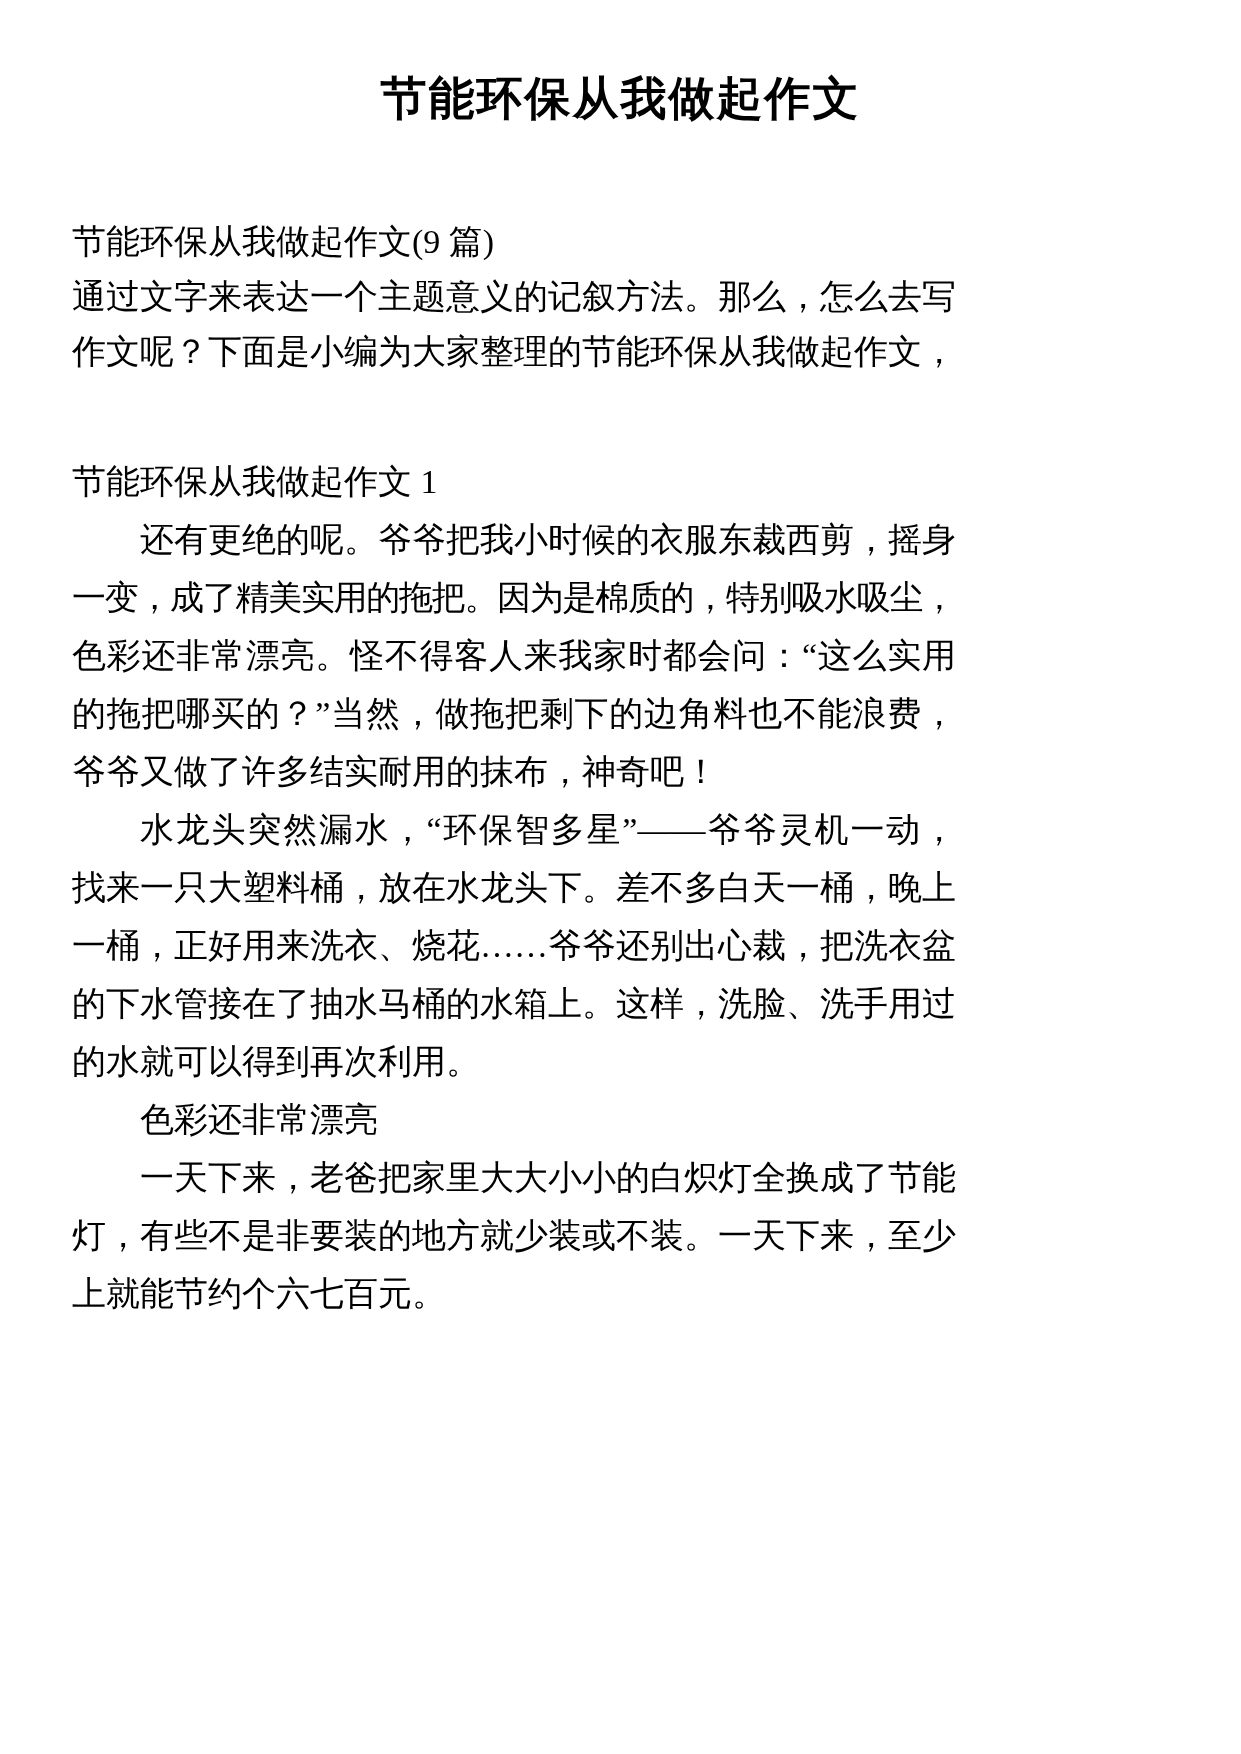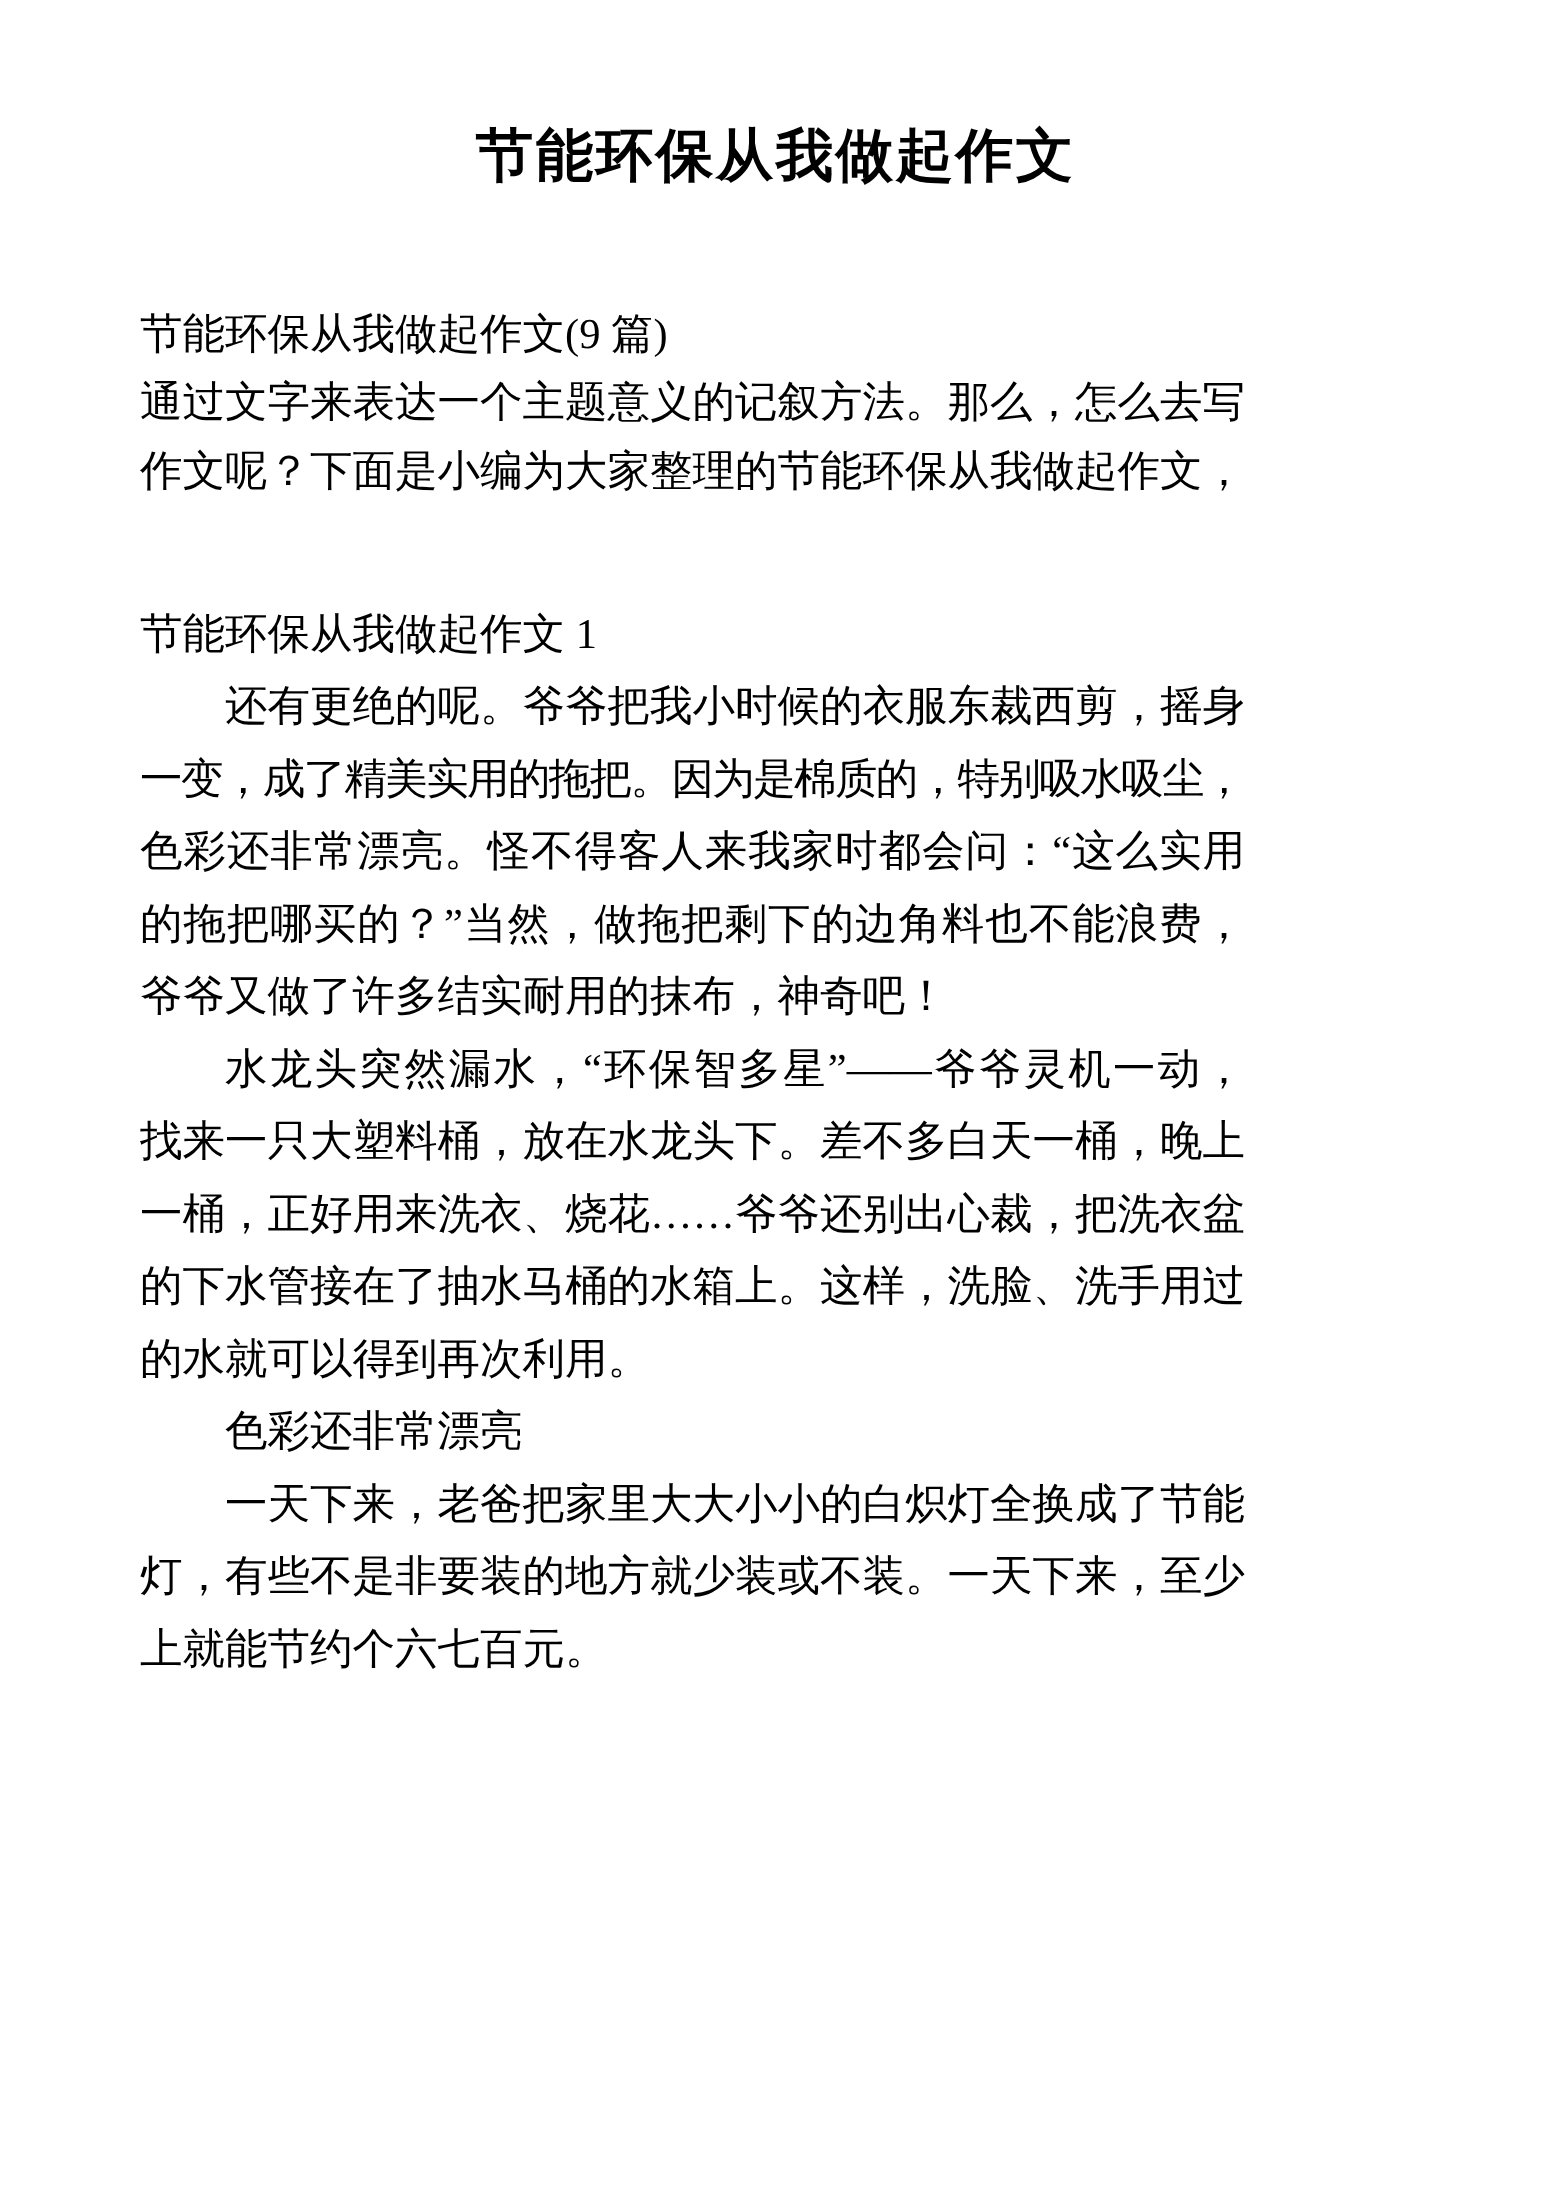--- a/index.html
+++ b/index.html
@@ -11,31 +11,31 @@
     position: relative;
     width: 1241px;
     height: 1754px;
     background: #ffffff;
     overflow: hidden;
     font-family: "Liberation Serif", "DejaVu Serif", serif;
     color: #000000;
   }
   .doc-title {
     margin: 0;
-    padding-top: 94px;
+    padding-top: 68px;
     width: 1241px;
     text-align: center;
     font-size: 46px;
     line-height: 62px;
     font-weight: 700;
     letter-spacing: 2px;
     color: #000000;
   }
   .doc-body {
-    margin: 84px 0 0 112px;
+    margin: 84px 0 0 72px;
     width: 884px;
     font-size: 34px;
     font-weight: 400;
   }
   .para { margin: 0; padding: 0; }
   .line {
     white-space: nowrap;
     text-align: left;
   }
   .sec-intro .line { line-height: 55px; }

